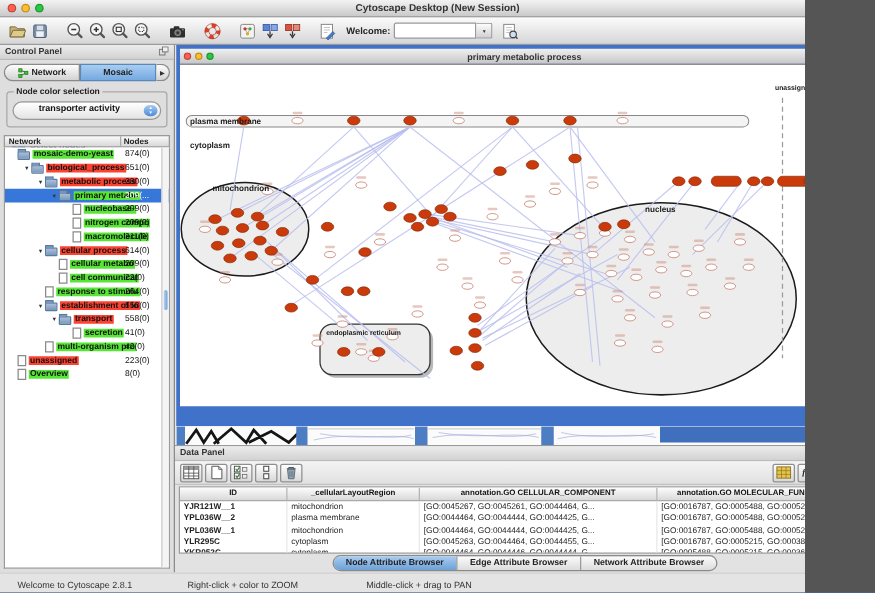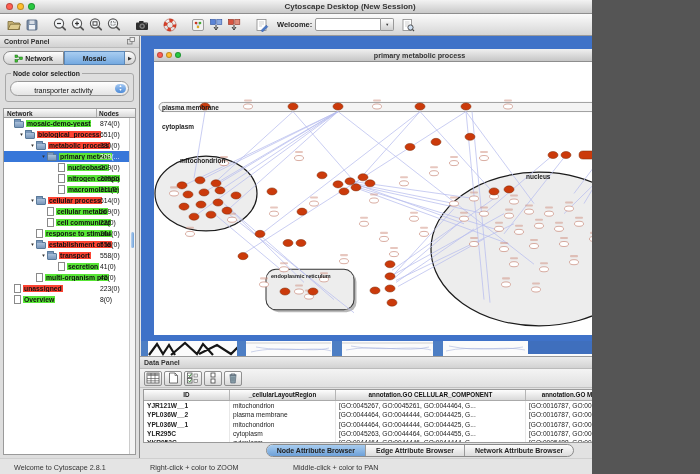--- a/index.html
+++ b/index.html
@@ -1,17 +1,17 @@
 <!DOCTYPE html>
 <html><head>
 <meta charset="utf-8">
 <style>
 *{box-sizing:border-box;margin:0;padding:0}
 body{margin:0;font-family:"Liberation Sans",sans-serif;background:#555}
-.screen{position:relative;width:592px;height:474px;background:#e6e6e6;overflow:hidden;font-size:8px;color:#111}
+.screen{position:relative;width:644px;height:474px;background:#e6e6e6;overflow:hidden;font-size:8px;color:#111}
 
 
 .titlebar{position:absolute;left:0;top:0;width:700px;height:14px;background:linear-gradient(#f3f3f3,#c9c9c9);border-bottom:1px solid #8e8e8e;display:flex;align-items:center}
 .tl{width:7px;height:7px;border-radius:50%;margin-left:4px;border:1px solid rgba(0,0,0,.25)}
 .tl.red{background:#ff5f52;margin-left:6px}.tl.yellow{background:#ffbe2e}.tl.green{background:#28c940}
 .wtitle{position:absolute;left:0;right:0;text-align:center;font-weight:bold;font-size:8px;color:#333}
 
 
 .toolbar{position:absolute;left:0;top:14px;width:700px;height:22px;background:linear-gradient(#fbfbfb,#d6d6d6);border-bottom:1px solid #9a9a9a;display:flex;align-items:center;padding:0 5px}
 .tbtn{width:18px;height:18px;display:flex;align-items:center;justify-content:center;flex:none}
@@ -24,21 +24,21 @@
 .cp{position:absolute;left:0;top:36px;width:140px;height:422px;background:#dedede;border-right:1px solid #8a8a8a}
 .cp-header{height:12px;display:flex;align-items:center;padding:0 4px;font-size:7px;font-weight:bold;color:#333;background:linear-gradient(#ececec,#d2d2d2);border-bottom:1px solid #bbb}
 .float-ic{margin-left:auto}
 .cp-tabs{display:flex;align-items:center;height:16px;margin:2px 3px 0}
 .cptab{flex:1;height:14px;border:1px solid #8a8a8a;background:linear-gradient(#fdfdfd,#d2d2d2);font-size:7px;font-weight:bold;display:flex;align-items:center;justify-content:center;gap:2px;color:#222}
 .cptab:first-child{border-radius:7px 0 0 7px}
 .cptab.sel{background:linear-gradient(#a9cdf1,#74a9e0);border-color:#5a87b8}
 .cptab-more{width:11px;height:14px;border:1px solid #8a8a8a;border-left:none;border-radius:0 7px 7px 0;background:linear-gradient(#fdfdfd,#d2d2d2);font-size:5px;display:flex;align-items:center;justify-content:center;color:#333}
 .groupbox{margin:7px 5px 0;border:1px solid #a8a8a8;border-radius:3px;position:relative;padding:7px 4px 5px}
 .gb-label{position:absolute;top:-4px;left:5px;background:#dedede;padding:0 2px;font-size:6.8px;font-weight:bold;color:#222}
-.dropdown{position:relative;height:15px;border:1px solid #999;border-radius:8px;background:linear-gradient(#fff,#e4e4e4);display:flex;align-items:flex-end;justify-content:center;font-size:7.2px;font-weight:normal;color:#111;padding-right:12px}
+.dropdown{position:relative;height:15px;border:1px solid #999;border-radius:8px;background:linear-gradient(#fff,#e4e4e4);display:flex;align-items:flex-start;justify-content:center;font-size:7.2px;font-weight:bold;color:#111;padding-right:12px}
 .stepper{position:absolute;right:2px;top:2px;bottom:2px;width:11px;border-radius:6px;background:linear-gradient(#a5c9f2,#4d8bd8);color:#fff;font-size:3.5px;line-height:1.1;display:flex;flex-direction:column;align-items:center;justify-content:center}
 .chkrow{display:flex;align-items:center;margin:8px 0 0 10px;gap:4px}
 .chk{width:10px;height:10px;border:1px solid #2a62b8;border-radius:2px;background:linear-gradient(#7cb5f0,#3a7bd5);color:#fff;font-size:8px;line-height:9px;text-align:center}
 .chk-label{font-size:7.2px;font-weight:bold}
 .thead{position:absolute;left:3px;right:3px;top:72px;height:10px;display:flex;background:linear-gradient(#fafafa,#d8d8d8);border:1px solid #9a9a9a;font-size:6.5px;font-weight:bold;color:#222}
 .thead .c1{flex:1;padding:0 3px;border-right:1px solid #aaa;line-height:9px}
 .thead .c2{width:38px;padding:0 2px;line-height:9px}
 .treebox{position:absolute;left:3px;right:3px;top:82px;bottom:3px;background:#fff;border:1px solid #9a9a9a;border-top:none;overflow:hidden}
 .trow{display:flex;align-items:center;height:11px;position:relative;font-size:6.8px;font-weight:bold;white-space:nowrap}
 .trow.sel{background:#3777d9}
@@ -49,21 +49,21 @@
 .tfile{width:7px;height:9px;flex:none;background:#fff;border:1px solid #8a8a8a;margin-right:2px}
 .tlabel{padding:0 1px;overflow:hidden;max-width:92px}
 .tlabel.green{background:#58e636}
 .tlabel.red{background:#fc4332}
 .tcount{position:absolute;left:96px;font-weight:normal;font-size:6.8px;color:#111}
 .trow.sel .tcount{color:#fff}
 .tree-sb{position:absolute;right:0;top:0;bottom:0;width:6px;background:#f4f4f4;border-left:1px solid #ccc}
 .tree-sb .thumb{position:absolute;left:1px;right:1px;top:34%;height:16px;border-radius:3px;background:linear-gradient(90deg,#b9d4f2,#6d9fd8)}
 
 
-.netwin{position:absolute;left:141px;top:36px;width:557px;height:305px;background:#3f72c8;padding:13px}
+.netwin{position:absolute;left:141px;top:36px;width:557px;height:305px;background:#3f72c8;padding:3px}
 .net-titlebar{position:relative;height:13px;background:linear-gradient(#f0f0f0,#c6c6c6);border-bottom:1px solid #8e8e8e;display:flex;align-items:center}
 .net-titlebar .tl{width:6px;height:6px;margin-left:3px}
 .net-title{position:absolute;left:0;right:0;text-align:center;font-size:7.2px;font-weight:bold;color:#333}
 .net-canvas{display:block;background:#fff;width:551px;height:273px}
 .edge{stroke:#b9bfee;stroke-width:.9;opacity:.85}
 .rednode{fill:#cb3a0b;stroke:#7c2a06;stroke-width:.5}
 .onode{fill:#fff;stroke:#c98a7a;stroke-width:.7}
 .nmark{fill:#cf8f80;opacity:.5}
 .region{fill:#ededed;stroke:#1b1b1b;stroke-width:1.2}
 .rlabel{font:bold 6.5px "Liberation Sans",sans-serif;fill:#1a1a1a}
@@ -765,15 +765,15 @@
           <div class="tabi sel">Node Attribute Browser</div>
           <div class="tabi">Edge Attribute Browser</div>
           <div class="tabi">Network Attribute Browser</div>
         </div>
     </div>
   </div>
 
   <div class="statusbar">
     <span class="stitem" style="left:14px">Welcome to Cytoscape 2.8.1</span>
     <span class="stitem" style="left:150px">Right-click + color to ZOOM</span>
-    <span class="stitem" style="left:293px">Middle-click + color to PAN</span>
+    <span class="stitem" style="left:293px">Middle-click + drag to PAN</span>
   </div>
 </div>
 
 </body></html>

